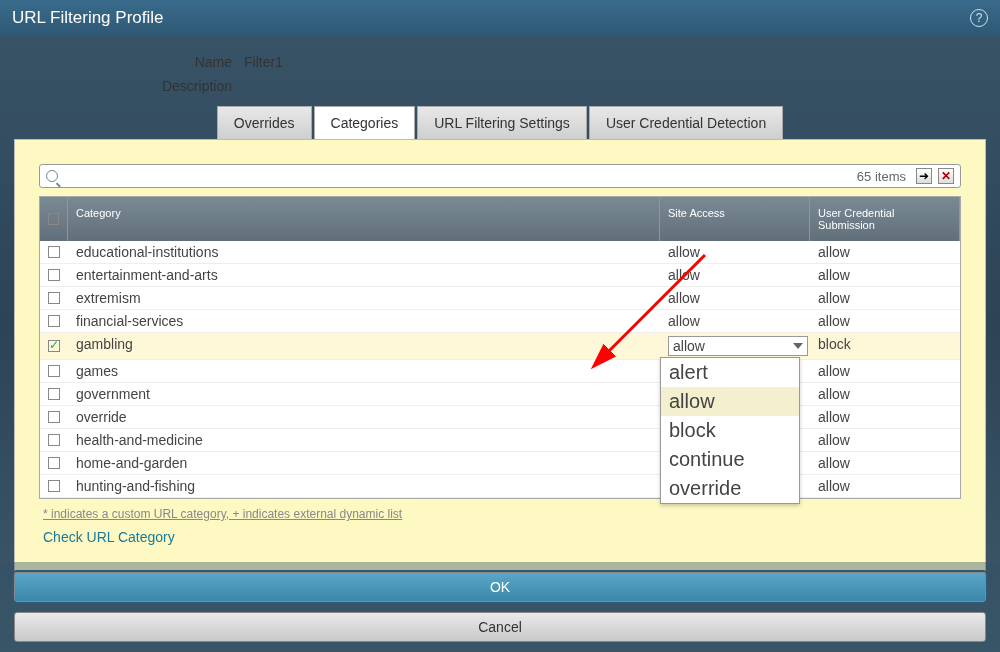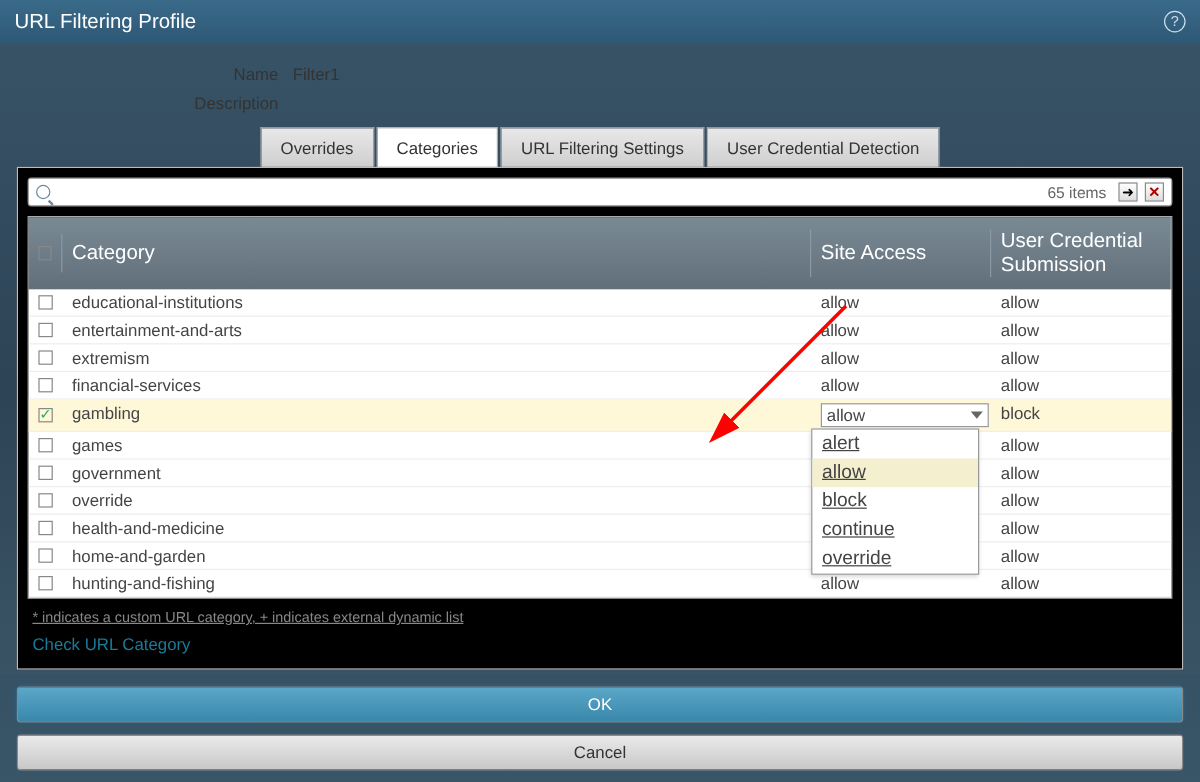--- a/index.html
+++ b/index.html
@@ -6,49 +6,49 @@
     body { width: 1000px; height: 652px; background: linear-gradient(to bottom, #3a5568 0%, #2d4356 50%, #3e5a6b 100%); position: relative; overflow: hidden; }
     .titlebar { background: linear-gradient(to bottom, #3a6b8a 0%, #2e5875 100%); color: #fff; padding: 8px 12px; font-size: 17px; display: flex; justify-content: space-between; align-items: center; }
     .help-icon { width: 18px; height: 18px; border: 1.5px solid #cce0ef; border-radius: 50%; display: flex; align-items: center; justify-content: center; font-size: 12px; color: #cce0ef; cursor: pointer; }
     .form-area { padding: 10px 0 6px 0; }
     .form-row { display: flex; align-items: center; margin: 6px 0; font-size: 14px; color: #333; }
     .form-label { width: 240px; text-align: right; padding-right: 8px; }
     .form-value { flex: 1; padding: 2px 4px; }
     .tabs { display: flex; gap: 2px; padding: 0 14px; font-size: 14px; justify-content: center; }
     .tab { padding: 8px 16px; background: linear-gradient(to bottom, #e8e8e8, #cfcfcf); border: 1px solid #aaa; border-bottom: none; color: #333; cursor: pointer; }
     .tab.active { background: #fff; }
-    .panel { margin: 0 14px 10px 14px; background: #000000; border: 1px solid #bbb; padding: 8px; }
+    .panel { margin: 0 14px 10px 14px; background: #fef9c3; border: 1px solid #bbb; padding: 24px; }
     .toolbar { display: flex; align-items: center; background: #fff; border: 1px solid #999; border-radius: 3px; padding: 3px 6px; gap: 6px; }
     .search-ic { width: 12px; height: 12px; border: 1.5px solid #6a8aa0; border-radius: 50%; position: relative; }
     .search-ic::after { content: ""; position: absolute; bottom: -4px; right: -4px; width: 5px; height: 1.5px; background: #6a8aa0; transform: rotate(45deg); }
     .search-input { flex: 1; border: none; outline: none; font-size: 14px; background: transparent; }
     .item-count { color: #666; font-size: 13px; padding-right: 4px; }
     .sq-btn { width: 16px; height: 16px; border: 1px solid #888; display: flex; align-items: center; justify-content: center; font-size: 12px; background: linear-gradient(#fff,#ddd); cursor: pointer; }
     .sq-btn.x { color: #b00000; font-weight: bold; }
     .table-wrap { margin-top: 8px; border: 1px solid #aaa; }
-    .thead { display: flex; background: linear-gradient(to bottom, #7a8a95, #616f7a); color: #fff; font-size: 17px; align-items: center; }
+    .thead { display: flex; background: linear-gradient(to bottom, #7a8a95, #616f7a); color: #fff; font-size: 11px; }
     .th { padding: 10px 8px; border-right: 1px solid #8a98a2; }
     .th.chk { width: 28px; display:flex; align-items:center; justify-content:center; }
     .th.cat { flex: 1; }
     .th.sa { width: 150px; }
     .th.uc { width: 150px; }
     .tbody { background: #fff; position: relative; }
     .row { display: flex; font-size: 14px; color: #444; border-bottom: 1px solid #eee; position: relative; }
     .row.sel { background: #fff8d8; }
     .td { padding: 3px 8px; }
     .td.chk { width: 28px; display:flex; align-items:center; justify-content:center; }
     .td.cat { flex: 1; }
     .td.sa { width: 150px; }
     .td.uc { width: 150px; }
     .cb { width: 12px; height: 12px; border: 1px solid #888; display:inline-block; position:relative; }
     .cb.checked::after { content: "✓"; position: absolute; top: -3px; left: 0; font-size: 12px; color: #2a6; }
     .dd-field { border: 1px solid #999; background: #fff; padding: 1px 4px; display: flex; justify-content: space-between; align-items: center; width: 140px; }
     .arrow-d { width: 0; height: 0; border-left: 5px solid transparent; border-right: 5px solid transparent; border-top: 6px solid #666; }
     .dropdown { position: absolute; left: 0; top: 24px; width: 140px; background: #fff; border: 1px solid #999; z-index: 5; box-shadow: 0 2px 4px rgba(0,0,0,.2); }
-    .dd-item { padding: 3px 8px; font-size: 16px; cursor: pointer; text-decoration: underline; }
+    .dd-item { padding: 3px 8px; font-size: 20px; cursor: pointer; }
     .dd-item.hl { background: #f4efcf; }
     .footnote { font-size: 12px; color: #888; padding: 8px 4px 4px 4px; text-decoration: underline; }
     .link { color: #1a7a9a; font-size: 14px; padding: 4px; cursor: pointer; }
     .footer { position: absolute; bottom: 0; left: 0; right: 0; padding: 10px 14px; display: flex; justify-content: flex-end; gap: 10px; background: rgba(50,80,100,.4); flex-direction: column; }
     .btn { padding: 6px 28px; border: 1px solid #888; border-radius: 3px; font-size: 14px; cursor: pointer; }
     .btn.ok { background: linear-gradient(#5aa7c8,#3987aa); color: #fff; box-shadow: 0 0 0 2px #2e5875; }
     .btn.cancel { background: linear-gradient(#eaeaea,#c8c8c8); color: #333; }
     .red-arrow { position: absolute; z-index: 6; pointer-events:none; }
   </style>
 </head>

